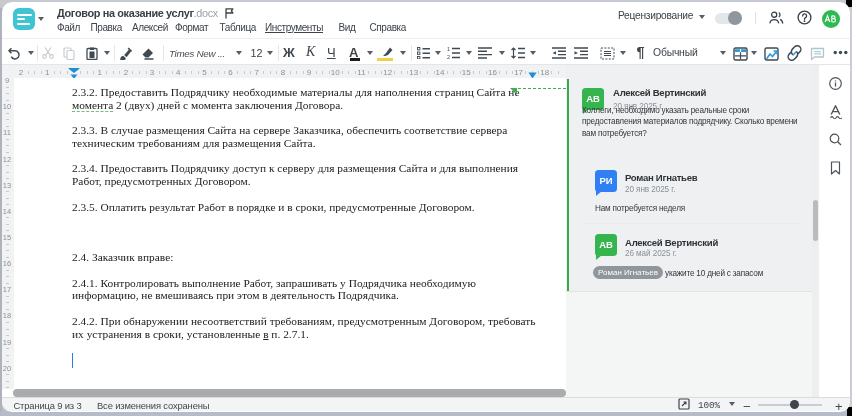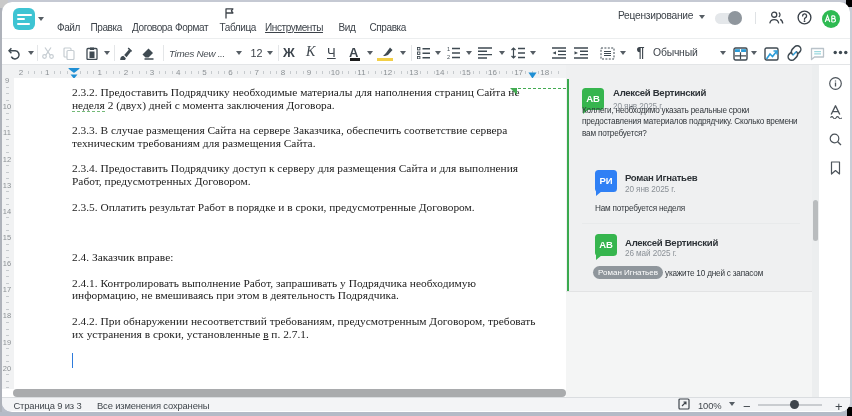--- a/index.html
+++ b/index.html
@@ -82,26 +82,27 @@
 <div class="abs" id="blackBR"></div>
 <div class="abs" id="win">
     <div id="pg">
 
   <div class="abs" id="logo">
     <div class="ll" style="top:5.5px;width:15px;"></div>
     <div class="ll" style="top:10.3px;width:8.6px;"></div>
     <div class="ll" style="top:15.2px;width:13px;"></div>
   </div>
   <div class="abs car" style="left:38px;top:17px;"></div>
+  <div class="abs" id="title">Договор на оказание услуг<span class="ext">.docx</span></div>
   <svg class="abs" style="left:225px;top:8px;" width="9" height="11" viewBox="0 0 9 11">
     <path d="M1 10.6 V0.8 H7.9 L6.4 2.9 7.9 5 H1.6" fill="none" stroke="#3d434a" stroke-width="1.3" stroke-linejoin="round"></path>
   </svg>
   <div class="abs menu" style="left:57px;">Файл</div>
   <div class="abs menu" style="left:90.5px;">Правка</div>
-  <div class="abs menu" style="left:132px;">Договора</div>
+  <div class="abs menu" style="left:132px;">Алексей</div>
   <div class="abs menu" style="left:175px;">Формат</div>
   <div class="abs menu" style="left:219.5px;">Таблица</div>
   <div class="abs menu" style="left:265px;text-decoration:underline;">Инструменты</div>
   <div class="abs menu" style="left:338.5px;">Вид</div>
   <div class="abs menu" style="left:369.5px;">Справка</div>
   <div class="abs" id="rev">Рецензирование</div>
   <div class="abs car" style="left:699px;top:15px;"></div>
   <div class="abs" id="toggle"></div>
   <div class="abs" id="knob"></div>
   <div class="abs" id="hsep1"></div>
@@ -385,21 +386,21 @@
           <div style="position:absolute;left:4px;top:276.7px;width:3px;height:1px;background:#c6cacd;"></div>
           <div style="position:absolute;left:4px;top:283.2px;width:3px;height:1px;background:#c6cacd;"></div>
           <div class="vnum" style="top:289.8px">20</div>
           <div style="position:absolute;left:4px;top:296.3px;width:3px;height:1px;background:#c6cacd;"></div>
           <div style="position:absolute;left:4px;top:302.8px;width:3px;height:1px;background:#c6cacd;"></div>
           <div style="position:absolute;left:4px;top:309.4px;width:3px;height:1px;background:#c6cacd;"></div>
         </div>
       </div>
   <div class="abs" id="doctext">
     <p>2.3.2. Предоставить Подрядчику необходимые материалы для наполнения страниц Сайта не<br>
-    <span class="cmark">неделя</span> 2 (двух) дней с момента заключения Договора.</p>
+    <span class="cmark">момента</span> 2 (двух) дней с момента заключения Договора.</p>
     <p>2.3.3. В случае размещения Сайта на сервере Заказчика, обеспечить соответствие сервера<br>
     техническим требованиям для размещения Сайта.</p>
     <p>2.3.4. Предоставить Подрядчику доступ к серверу для размещения Сайта и для выполнения<br>
     Работ, предусмотренных Договором.</p>
     <p>2.3.5. Оплатить результат Работ в порядке и в сроки, предусмотренные Договором.</p>
     <p>&nbsp;</p>
     <p>2.4. Заказчик вправе:</p>
     <p>2.4.1. Контролировать выполнение Работ, запрашивать у Подрядчика необходимую<br>
     информацию, не вмешиваясь при этом в деятельность Подрядчика.</p>
     <p>2.4.2. При обнаружении несоответствий требованиям, предусмотренным Договором, требовать<br>
@@ -447,21 +448,21 @@
     <path d="M1.5 1 H9.5 V13 L5.5 9.5 1.5 13 Z" fill="none" stroke="#4d545b" stroke-width="1.2" stroke-linejoin="round"></path>
   </svg>
 
   <div class="abs" id="status"></div>
   <div class="abs st" style="left:13.5px;top:400px;">Страница 9 из 3</div>
   <div class="abs st" style="left:97px;top:400px;">Все изменения сохранены</div>
   <svg class="abs" style="left:678px;top:398px;" width="12" height="12" viewBox="0 0 12 12">
     <rect x="1" y="1" width="10" height="10" rx="1" fill="none" stroke="#3f454c" stroke-width="1.2"></rect>
     <path d="M4 8 L8 4 M5.5 4 H8 V6.5" fill="none" stroke="#3f454c" stroke-width="1.1"></path>
   </svg>
-  <div class="abs st" style="left:698px;top:400px;">100%</div>
+  <div class="abs st" style="left:698px;top:400px;font-family:Liberation Mono, monospace;">100%</div>
   <div class="abs car" style="left:729px;top:402px;"></div>
   <div class="abs st" style="left:743px;top:399px;font-size:13px;">−</div>
   <div class="abs" style="left:758px;top:404px;width:64px;height:1.5px;background:#c9ccd0;"></div>
   <div class="abs" style="left:790px;top:400px;width:9px;height:9px;border-radius:50%;background:#3f454c;"></div>
   <div class="abs st" style="left:835px;top:399px;font-size:13px;">+</div>
 
 </div>
   </div>
 
 </body></html>

